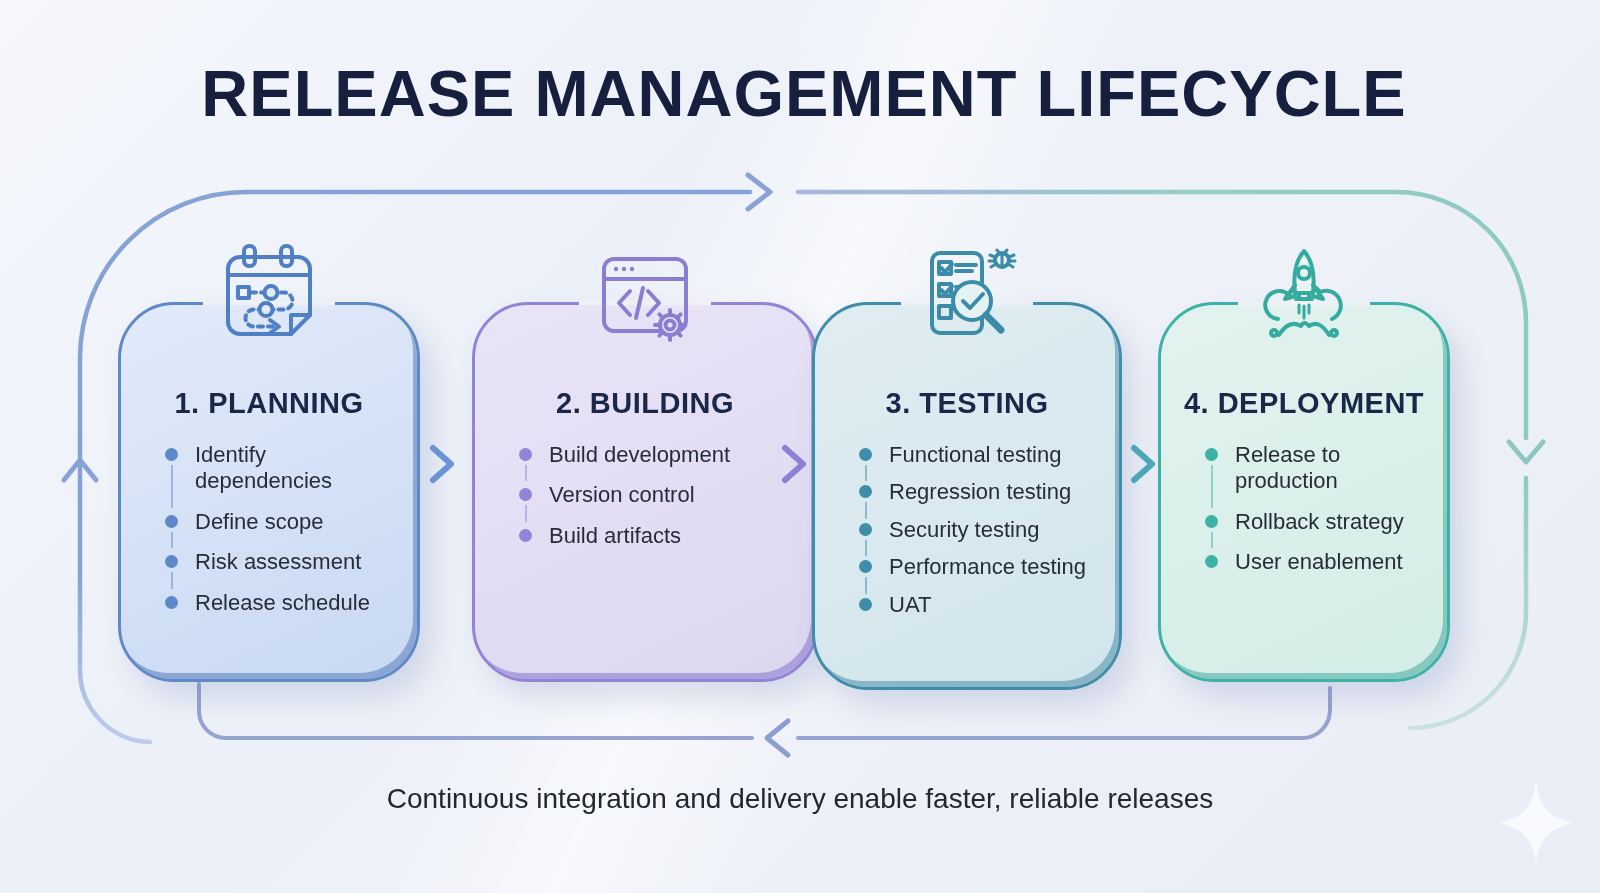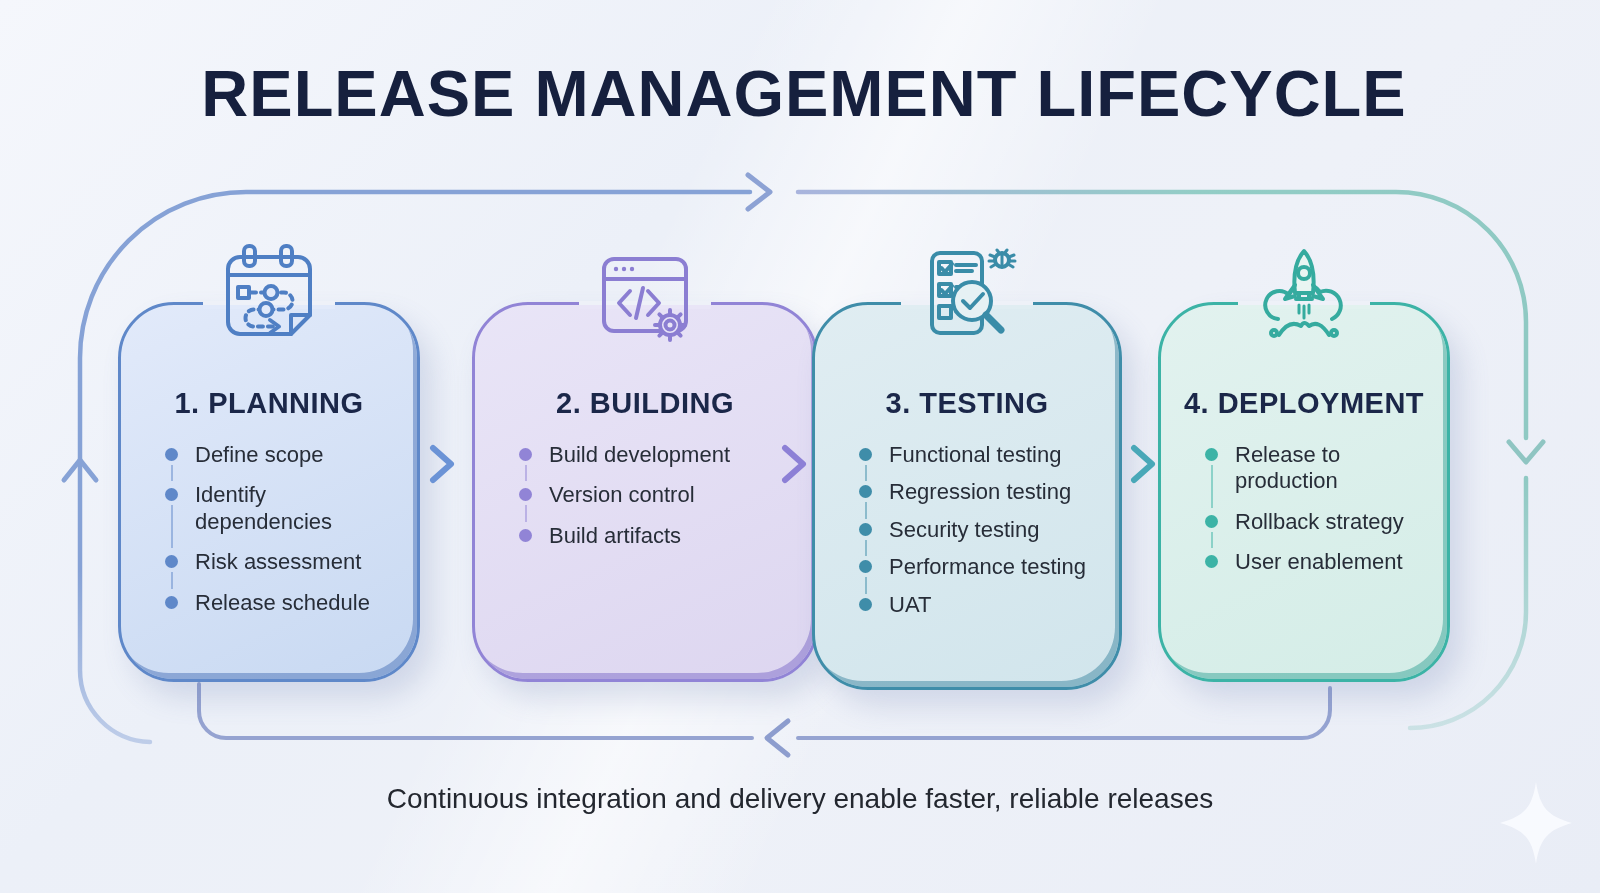--- a/index.html
+++ b/index.html
@@ -82,22 +82,22 @@
         <path d="M 14 32 H 96"></path>
         <rect x="24" y="44" width="11" height="11"></rect>
         <path d="M 37 49.5 H 70 A 8.5 8.5 0 0 1 70 66.5 H 40 A 8.5 8.5 0 0 0 40 83.5 H 62" stroke-dasharray="5 5"></path>
         <path d="M 56 77 L 65 83.5 L 56 90"></path>
         <circle cx="57" cy="49.5" r="6.5" fill="#e2eafa"></circle>
         <circle cx="52" cy="66.5" r="6.5" fill="#e2eafa"></circle>
       </svg>
     </div>
     <h2 class="card-heading">1. PLANNING</h2>
     <ul class="card-list">
+      <li><span>Identify dependencies</span></li>
       <li><span>Define scope</span></li>
-      <li><span>Identify dependencies</span></li>
       <li><span>Risk assessment</span></li>
       <li><span>Release schedule</span></li>
     </ul>
   </section>
 
   <section class="card card-2">
     <div class="icon-gap"></div>
     <div class="card-icon">
       <svg width="110" height="105" viewBox="0 0 110 105" fill="none" stroke="#8b7ed2" stroke-width="4" stroke-linecap="round" stroke-linejoin="round">
         <rect x="14" y="16" width="82" height="72" rx="10"></rect>

